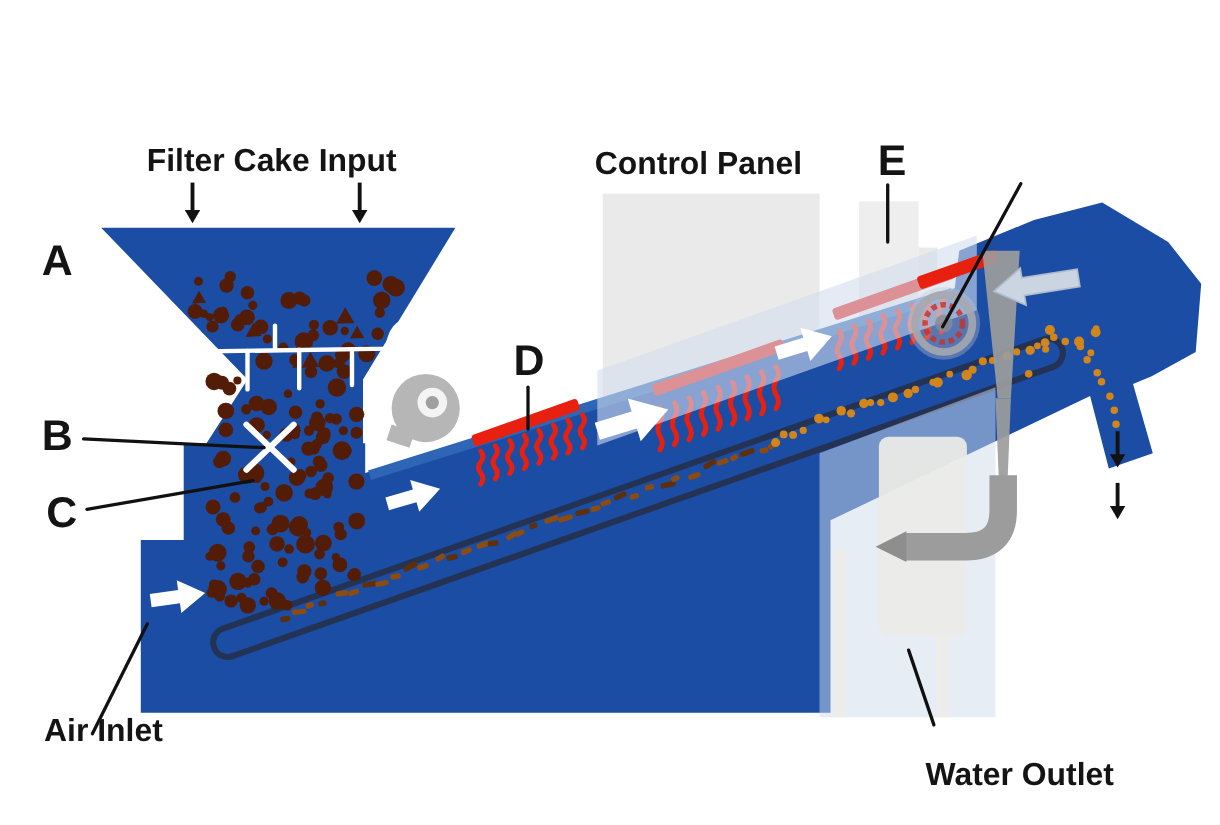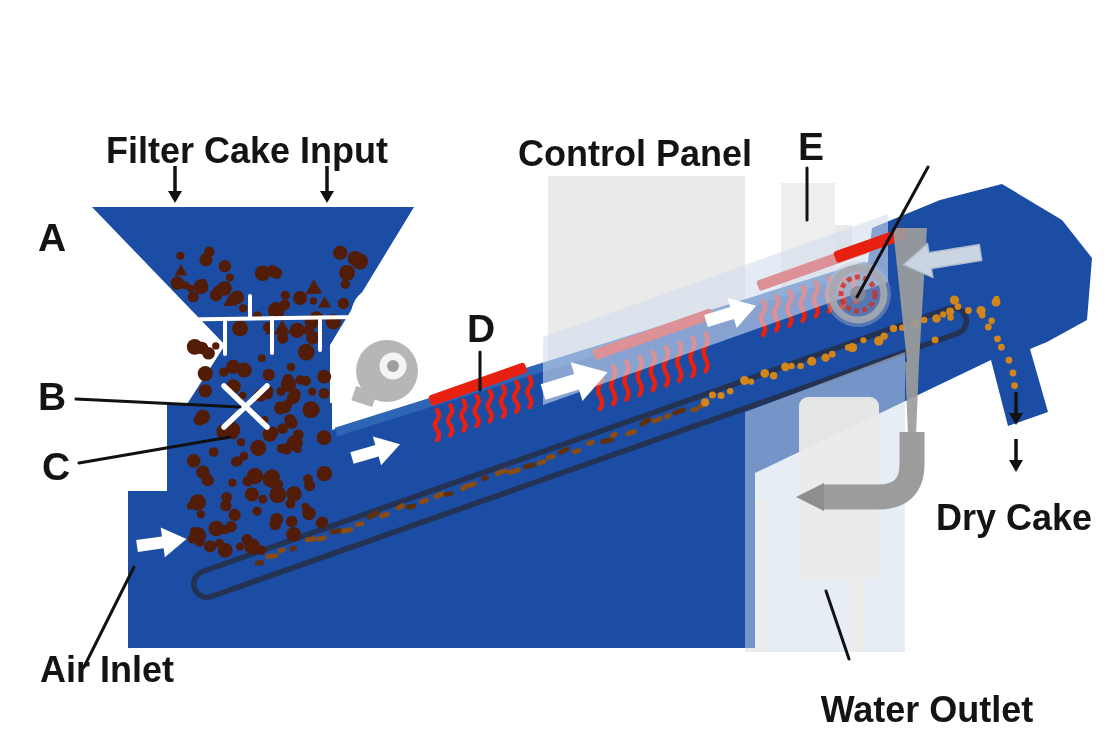--- a/index.html
+++ b/index.html
@@ -3,21 +3,21 @@
 <meta charset="utf-8">
 <style>
   html,body{margin:0;padding:0;background:#fff;}
   .stage{
     position:relative;width:1109px;height:750px;background:#fff;
     font-family:"Liberation Sans",sans-serif;overflow:hidden;
   }
   .stage svg{position:absolute;left:0;top:0;}
   #labels{position:absolute;left:0;top:0;width:100%;height:100%;pointer-events:none;}
   .lbl{position:absolute;font-weight:bold;color:var(--ink,#141414);white-space:nowrap;line-height:1.2;}
-  .lbl.big{font-size:36px;}
+  .lbl.big{font-size:29px;}
   .lbl.marker{font-size:39px;}
   .lbl.center{transform:translateX(-50%);text-align:center;}
   .lbl.multiline{white-space:normal;line-height:34px;}
   .hatch{stroke:var(--heater-red);stroke-width:4.5;fill:none;stroke-linecap:round;}
   .leader{stroke:#111;stroke-width:3;stroke-linecap:round;}
 </style>
 </head>
 <body>
 
 <div class="stage" id="stage" style="--machine-blue: #1b4da5; --machine-blue-rim: #2f65b5; --belt-outline: #243253; --heater-red: #e8200f; --heater-salmon: #f08a74; --particle-brown: #521c06; --trail-brown: #8a4c10; --cake-orange: #d2861a; --panel-gray: #e9e9e9; --duct-gray: #9c9c9c; --tank-gray: #ebebe8; --ink: #141414;">
@@ -399,21 +399,20 @@
     <line class="leader" x1="928" y1="167" x2="857" y2="297" stroke-width="4"></line>
     <line class="leader" x1="84" y1="667" x2="134" y2="567" stroke-width="3.5"></line>
     <line class="leader" x1="826" y1="591" x2="849" y2="659" stroke-width="3.5"></line>
   </g>
 </svg>
 
 <div id="labels">
   <div class="lbl big center" style="left:247px;top:129px">Filter Cake Input</div>
   <div class="lbl big center" style="left:635px;top:132px">Control Panel</div>
   <div class="lbl big center multiline" style="left:1014px;top:501px;width:180px">
-    <div>Dry Cake</div>
   </div>
   <div class="lbl big center" style="left:927px;top:688px">Water Outlet</div>
   <div class="lbl big" style="left:40px;top:648px">Air Inlet</div>
 
   <div class="lbl marker" style="left:38px;top:215px">A</div>
   <div class="lbl marker" style="left:38px;top:374px">B</div>
   <div class="lbl marker" style="left:42px;top:444px">C</div>
   <div class="lbl marker center" style="left:481px;top:306px">D</div>
   <div class="lbl marker center" style="left:811px;top:124px">E</div>
 </div>

